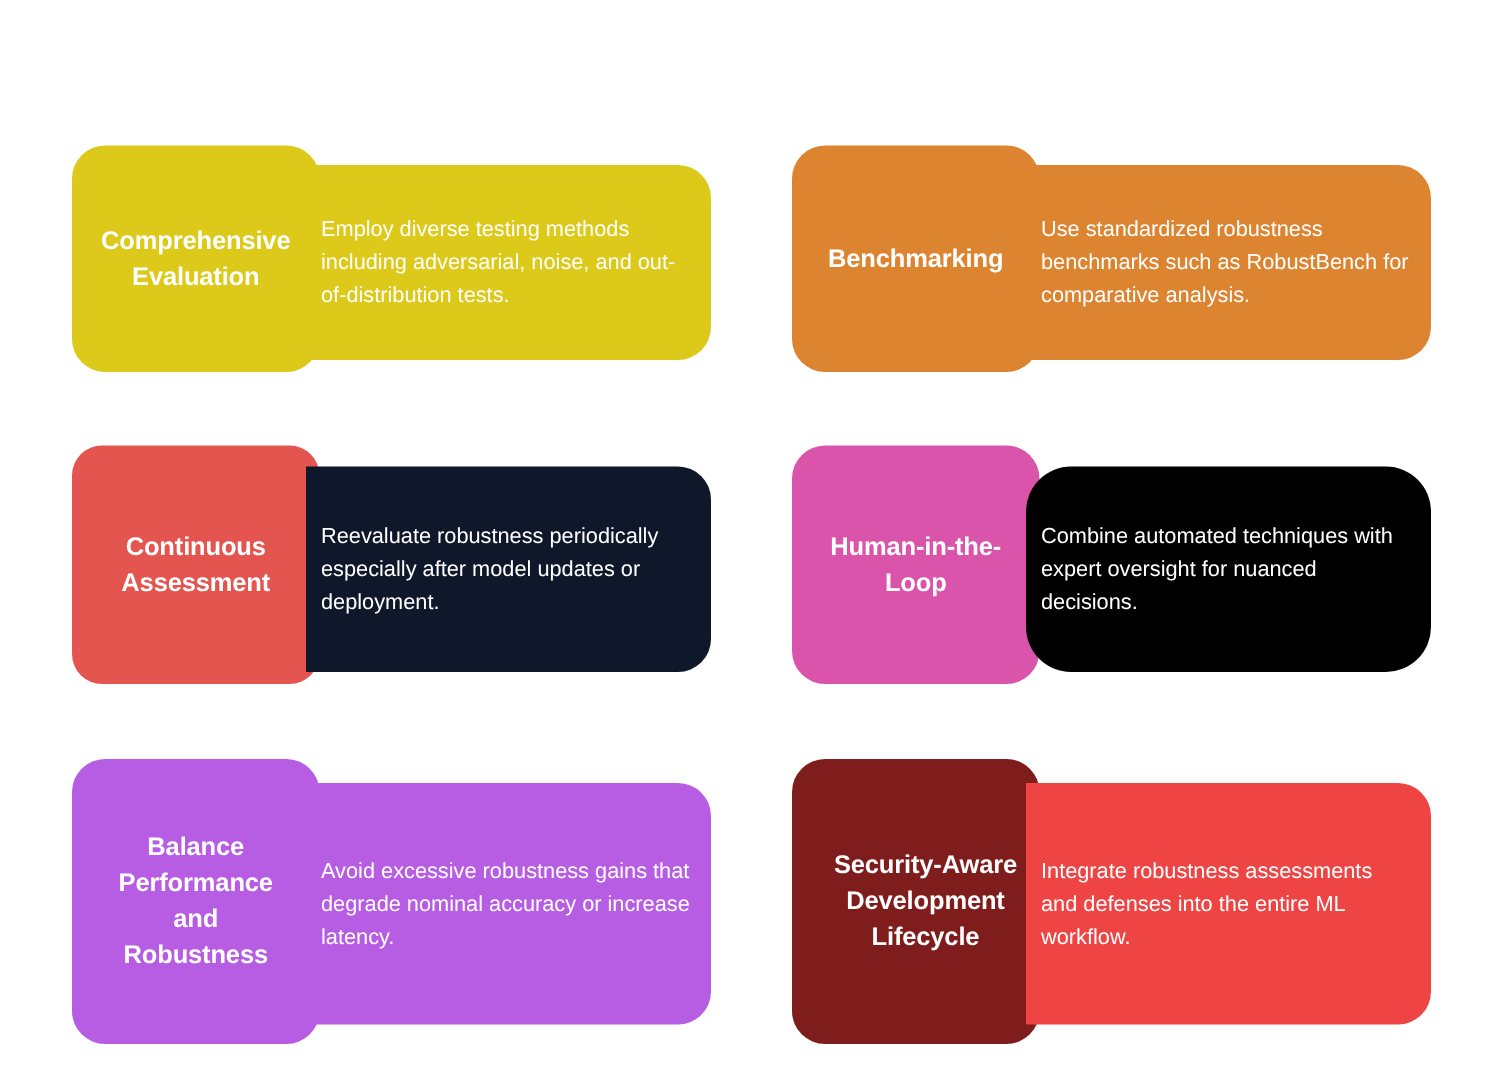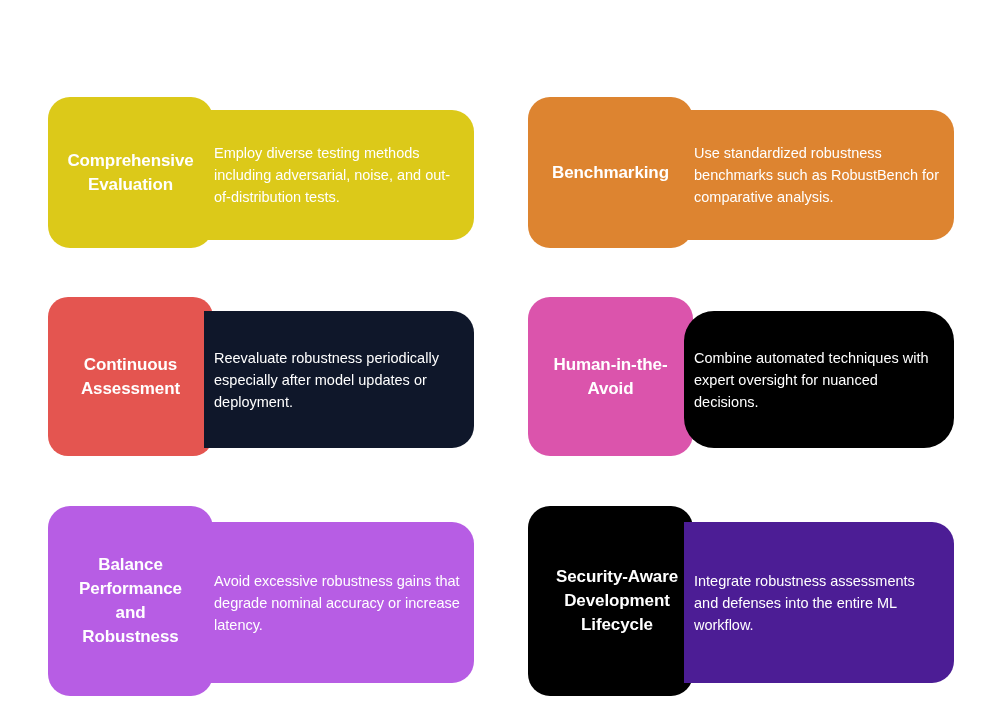--- a/index.html
+++ b/index.html
@@ -118,43 +118,43 @@
 Assessment</span>
     </div>
     <div class="card-body" style="background-color: #0f172a;">
       <span class="card-body-text">Reevaluate robustness periodically especially after model updates or deployment.</span>
     </div>
   </div>
 
   <div class="card row2 col2">
     <div class="card-label" style="background-color: rgb(219, 84, 172);">
       <span class="card-label-text">Human-in-the-
-Avoid</span>
+Loop</span>
     </div>
     <div class="card-body" style="background-color: #000000; border-radius: 30px;">
       <span class="card-body-text">Combine automated techniques with expert oversight for nuanced decisions.</span>
     </div>
   </div>
 
   <div class="card row3 col1">
     <div class="card-label" style="background-color: rgb(183, 93, 228);">
       <span class="card-label-text">Balance
 Performance
 and
 Robustness</span>
     </div>
     <div class="card-body" style="background-color: rgb(183, 93, 228);">
       <span class="card-body-text">Avoid excessive robustness gains that degrade nominal accuracy or increase latency.</span>
     </div>
   </div>
 
   <div class="card row3 col2">
-    <div class="card-label" style="background-color: #000000; padding-left: 23px;">
+    <div class="card-label" style="background-color: #7f1d1d; padding-left: 23px;">
       <span class="card-label-text">Security-Aware
 Development
 Lifecycle</span>
     </div>
-    <div class="card-body" style="background-color: #4c1d95;">
+    <div class="card-body" style="background-color: #ef4444;">
       <span class="card-body-text">Integrate robustness assessments and defenses into the entire ML workflow.</span>
     </div>
   </div>
 
 </div>
 
 </body></html>

